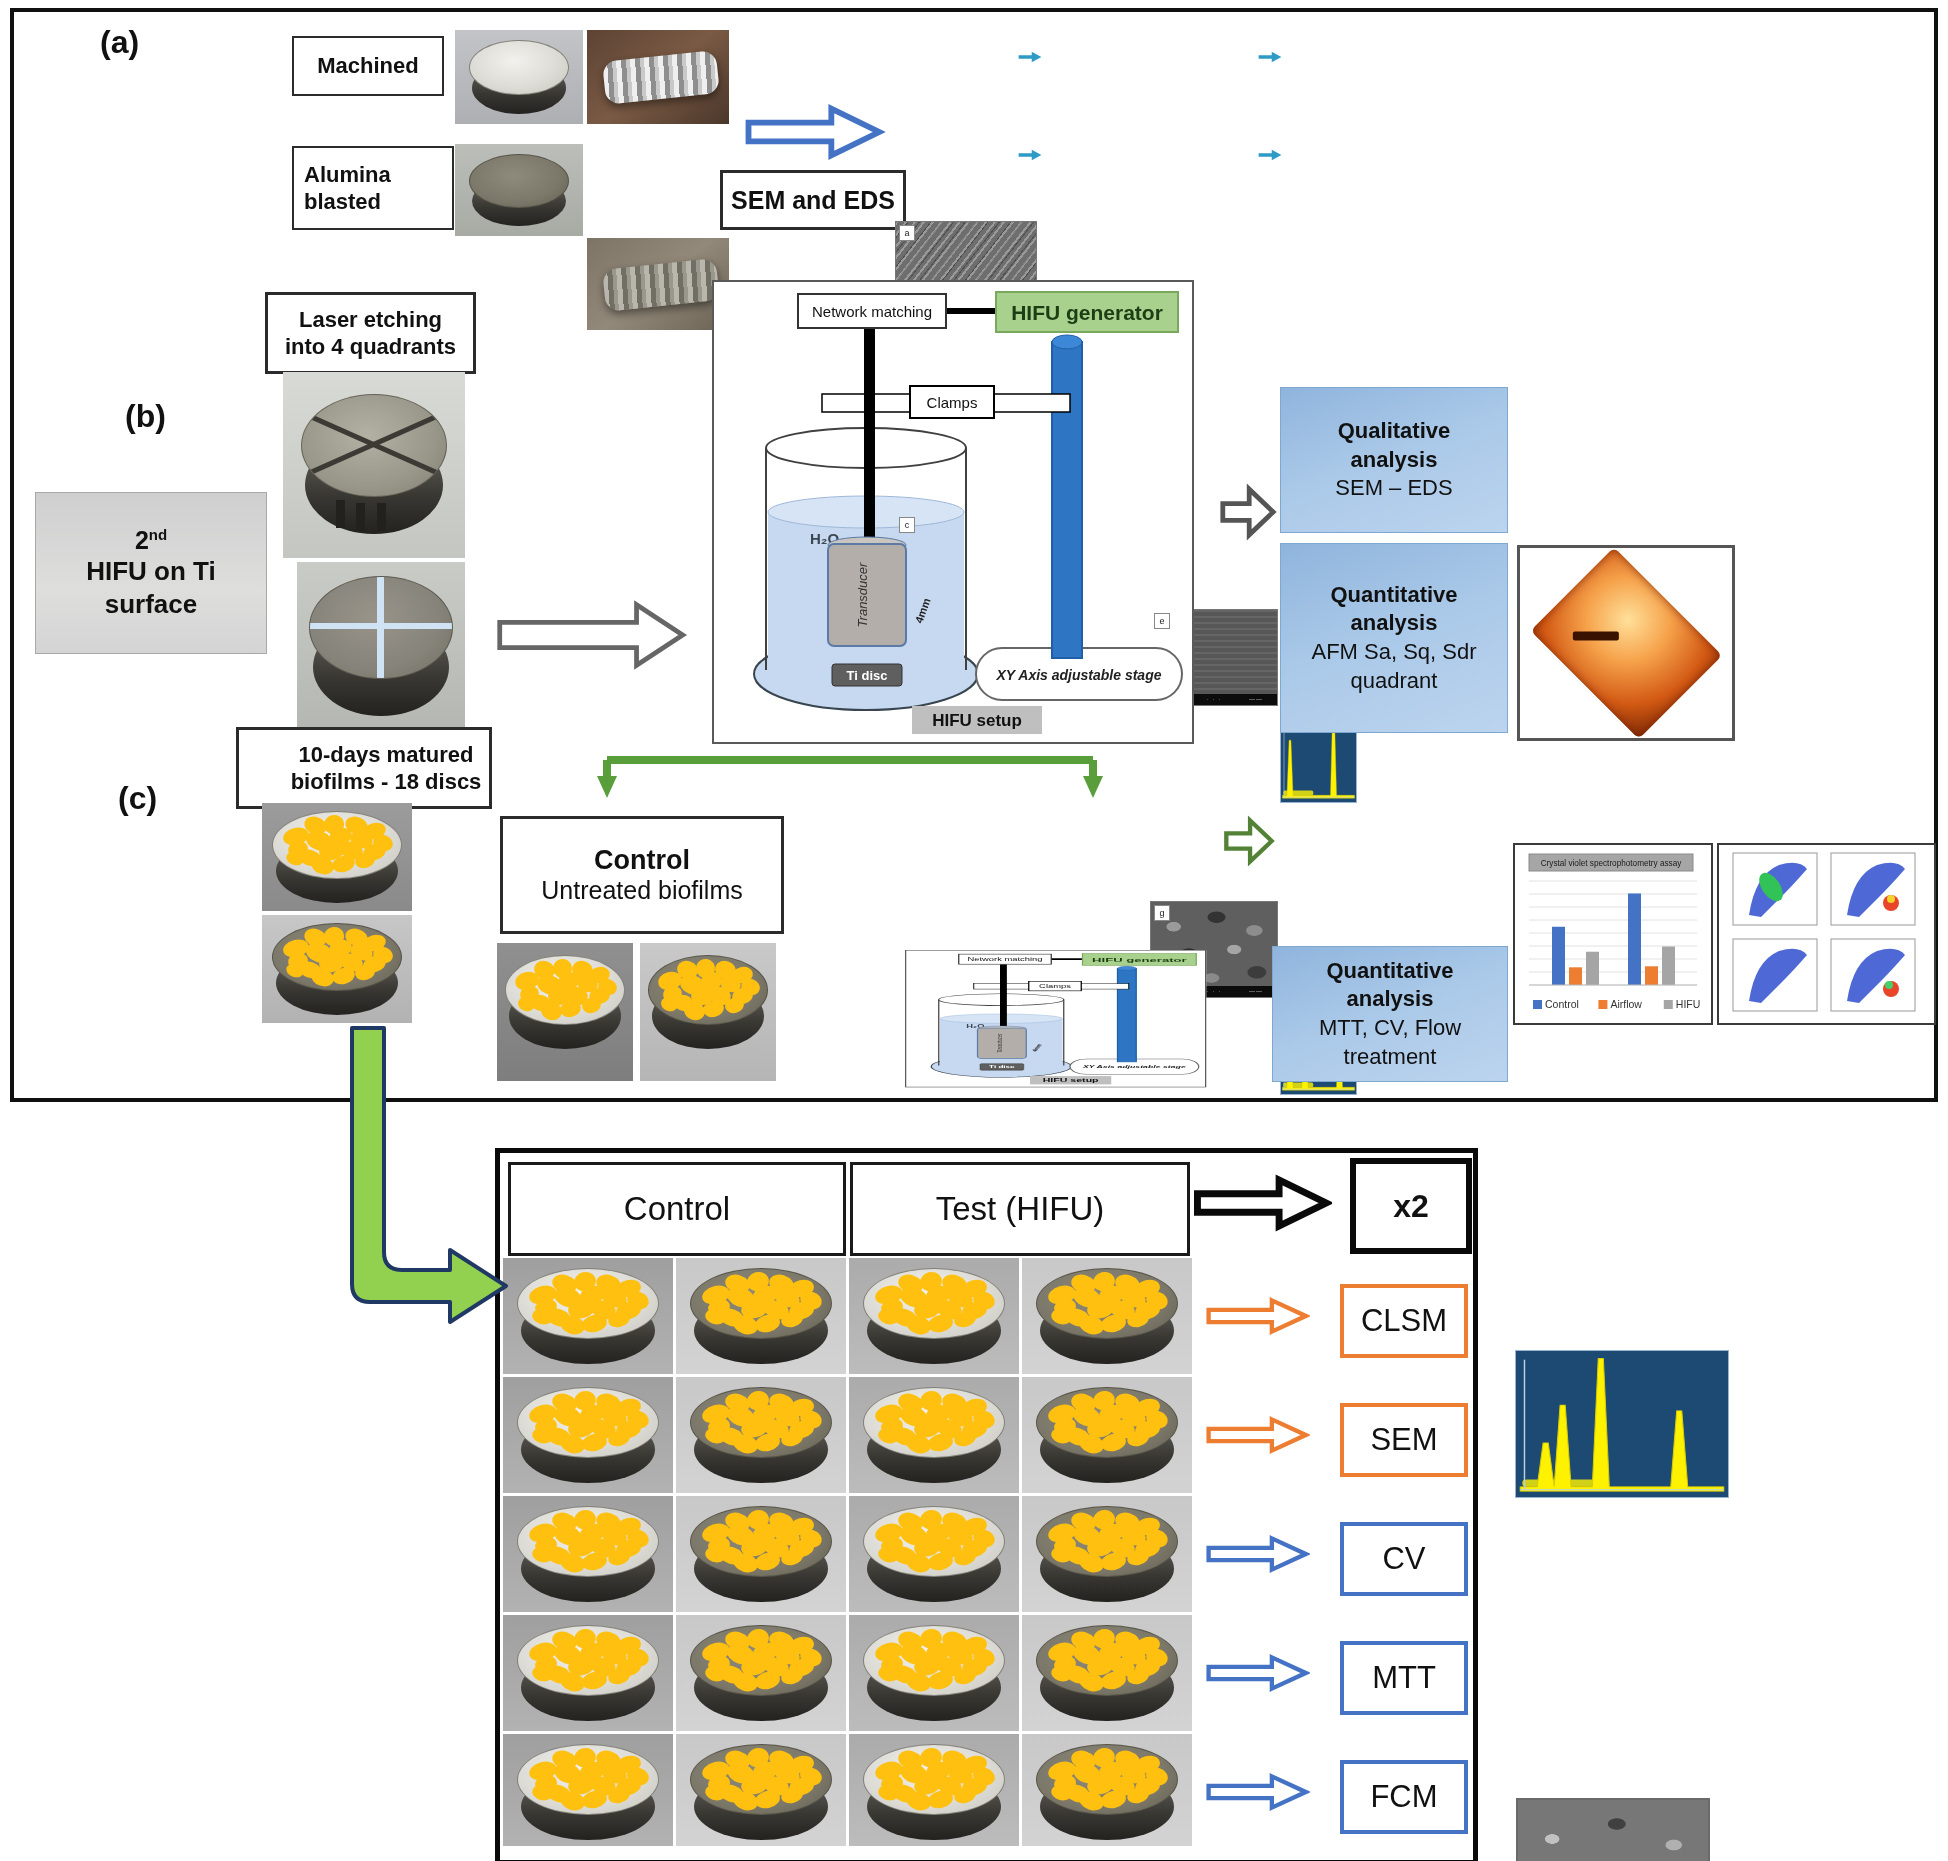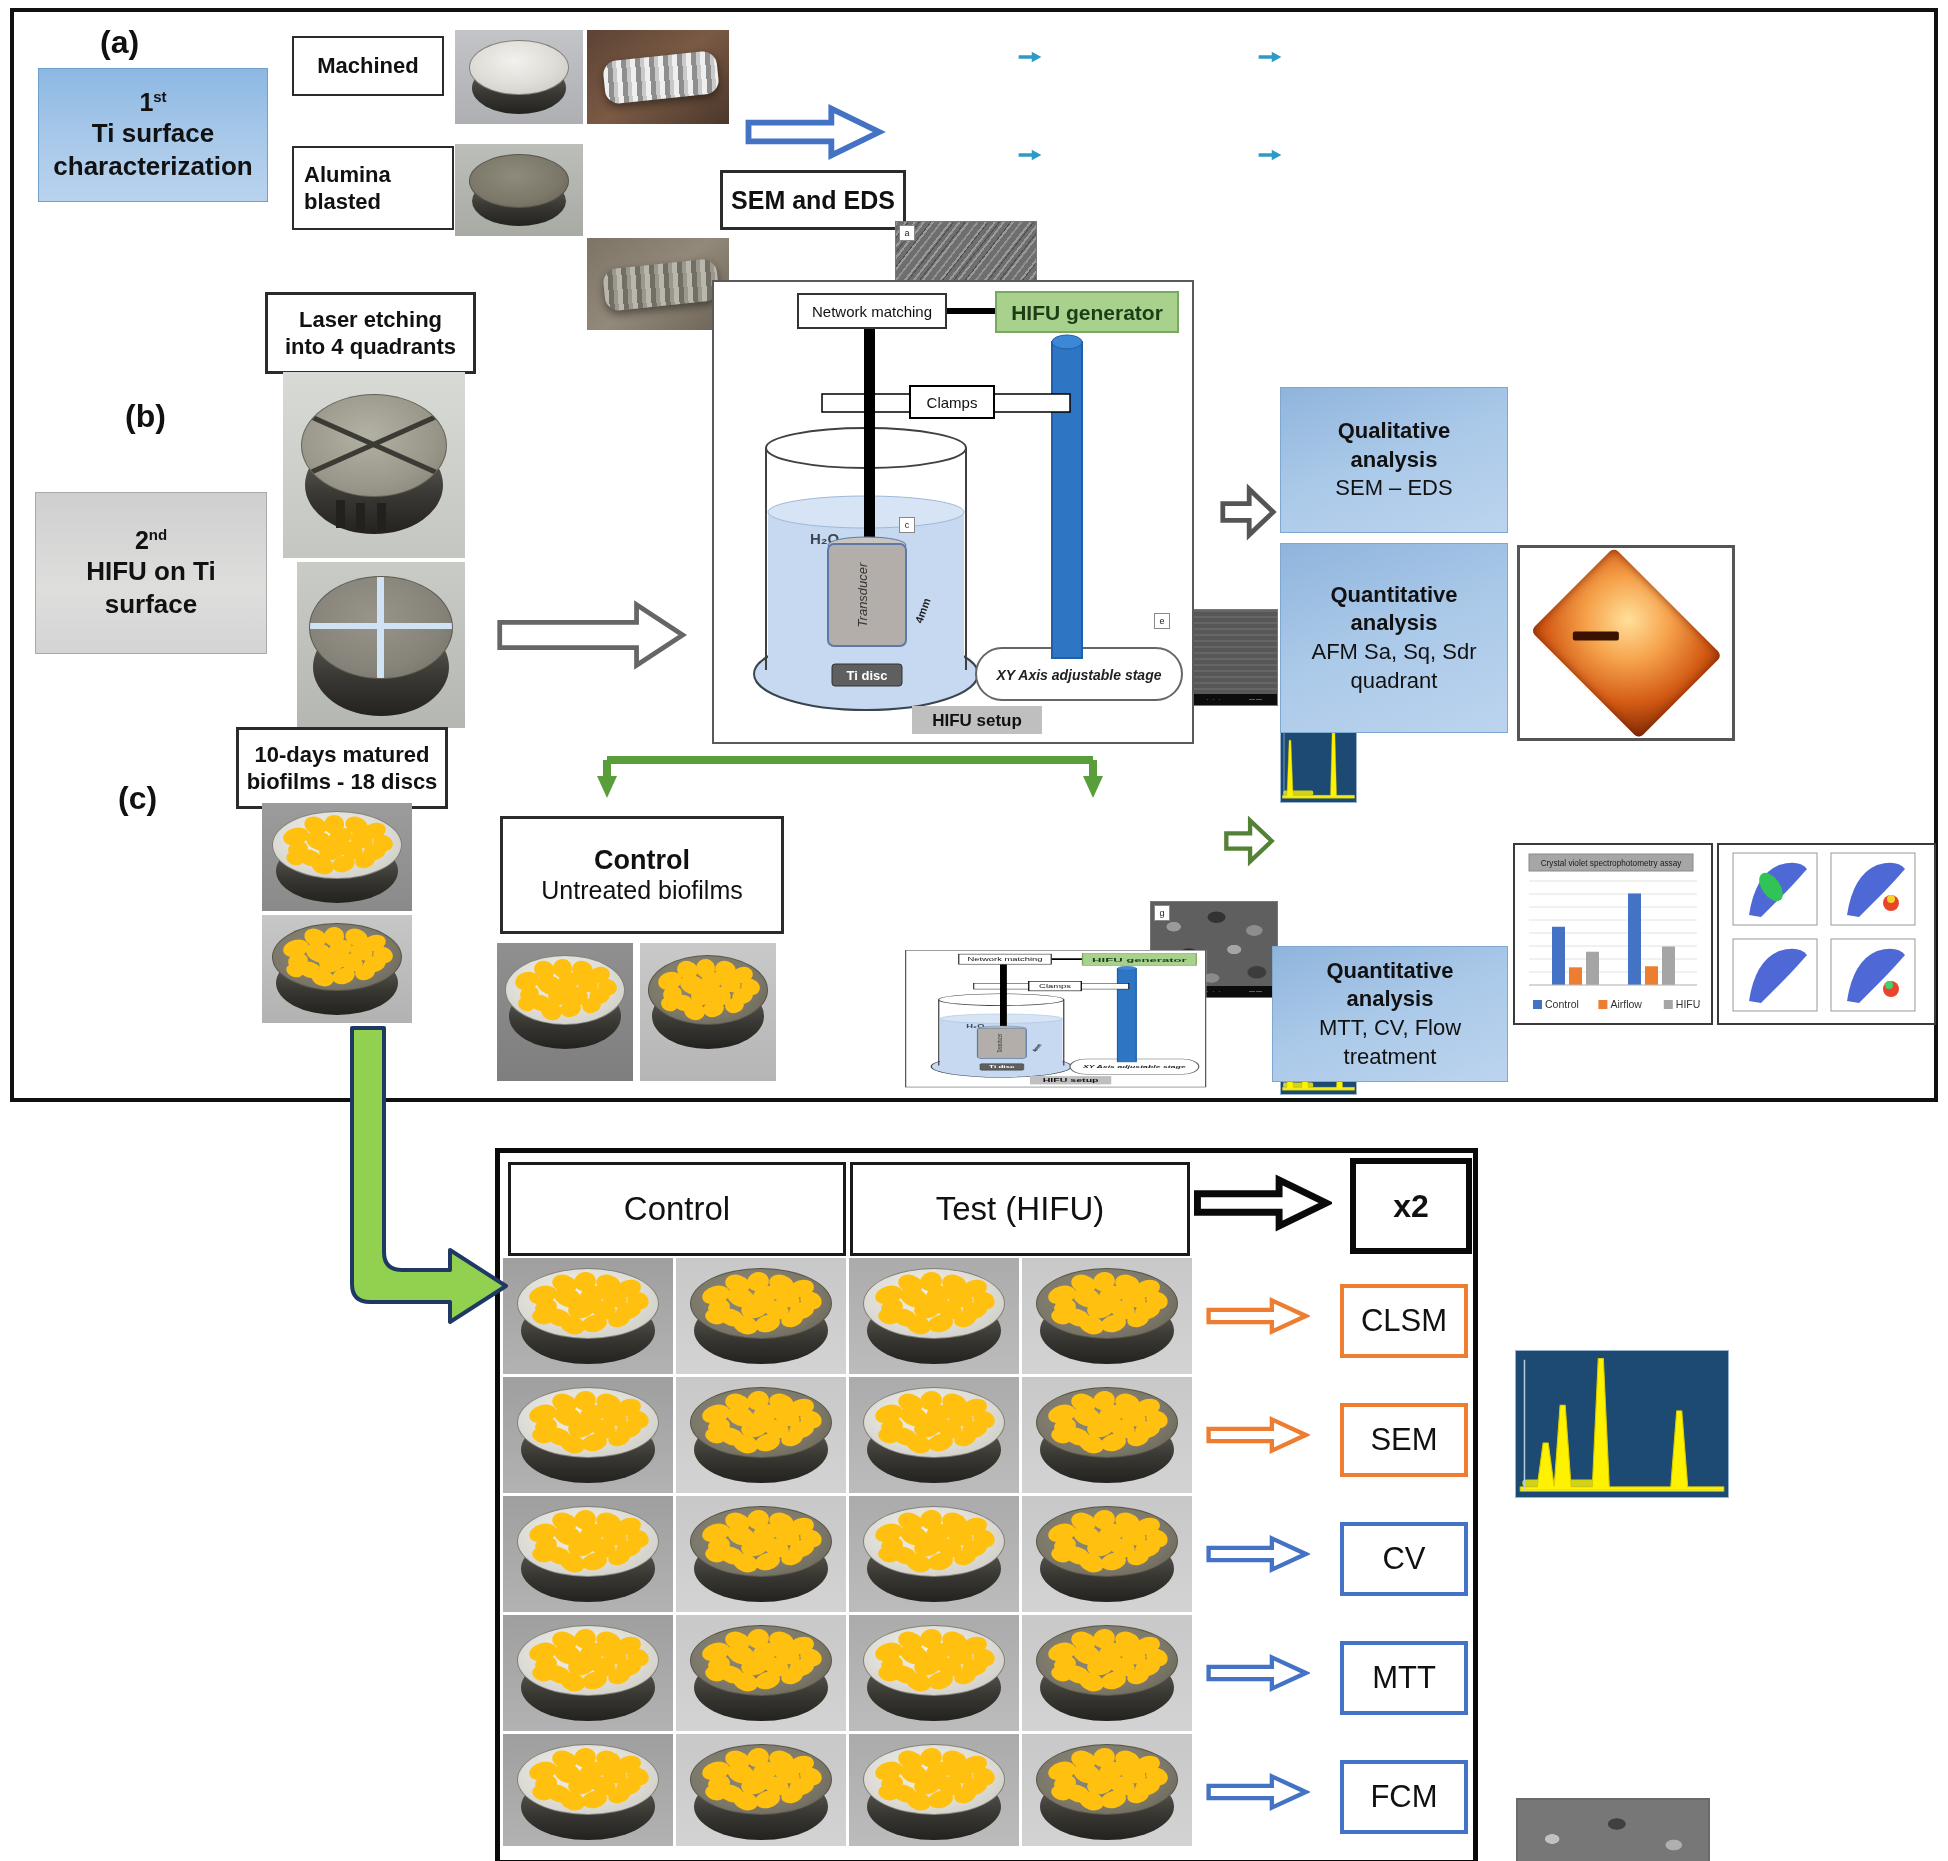--- a/index.html
+++ b/index.html
@@ -99,25 +99,20 @@
 </style>
 </head>
 <body>
 
 <div class="canvas">
 
   <div class="abs outer-frame"></div>
 
   <div class="abs seclabel" style="left:100px;top:24px;">(a)</div>
 
-  <div class="abs phase-box blue-grad" style="left:38px;top:68px;width:228px;height:132px;">
-    <div class="l1"><span>1</span><sup>st</sup></div>
-    <div class="l2">Ti surface</div>
-    <div class="l2">characterization</div>
-  </div>
 
   <div class="abs wbox" style="left:292px;top:36px;width:148px;height:56px;border-width:2px;">
     <div class="small-note">Machined</div>
   </div>
   <div class="abs wbox" style="left:292px;top:146px;width:148px;height:80px;border-width:2px;align-items:flex-start;padding-left:10px;">
     <div class="small-note">Alumina</div>
     <div class="small-note">blasted</div>
   </div>
 
   <div class="abs photo ph-gray" style="left:455px;top:30px;width:128px;height:94px;">
@@ -342,21 +337,21 @@
   </div>
 
   <svg class="abs" style="left:595px;top:752px;" width="510" height="52" viewBox="0 0 510 52">
     <line x1="12" y1="8" x2="498" y2="8" stroke="#5a9e3c" stroke-width="8"></line>
     <line x1="12" y1="8" x2="12" y2="24" stroke="#5a9e3c" stroke-width="8"></line>
     <line x1="498" y1="8" x2="498" y2="24" stroke="#5a9e3c" stroke-width="8"></line>
     <polygon points="2,24 22,24 12,46" fill="#5a9e3c"></polygon>
     <polygon points="488,24 508,24 498,46" fill="#5a9e3c"></polygon>
   </svg>
 
-  <div class="abs wbox" style="left:236px;top:727px;width:206px;height:76px;">
+  <div class="abs wbox" style="left:236px;top:727px;width:206px;height:76px;padding-left:44px;">
     <div class="small-note">10-days matured</div>
     <div class="small-note">biofilms - 18 discs</div>
   </div>
   <div class="abs seclabel" style="left:118px;top:780px;">(c)</div>
 
 
   <div class="abs photo" style="left:262px;top:803px;width:150px;height:108px;background:linear-gradient(180deg,#9c9c9c,#8a8a8a);">
     <div class="disc disc--machined disc--biofilm" style="left:10px;top:8px;width:130px;height:92px;">
         <div class="disc-side"></div>
         <div class="disc-face face-machined">

